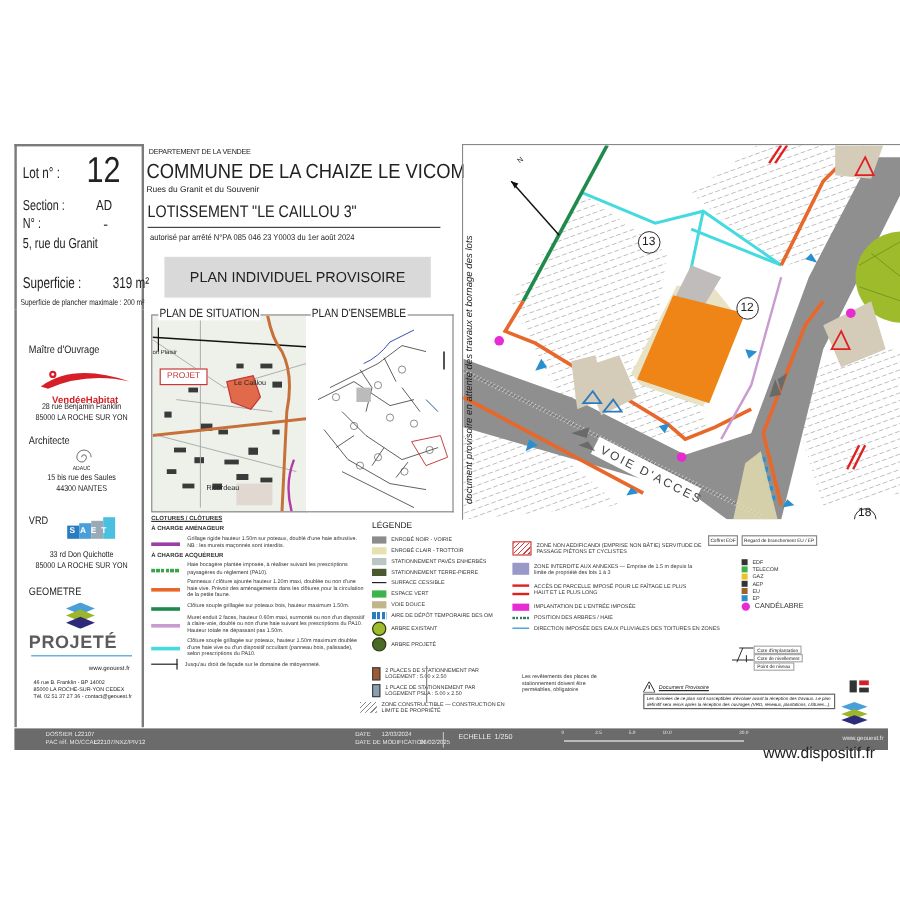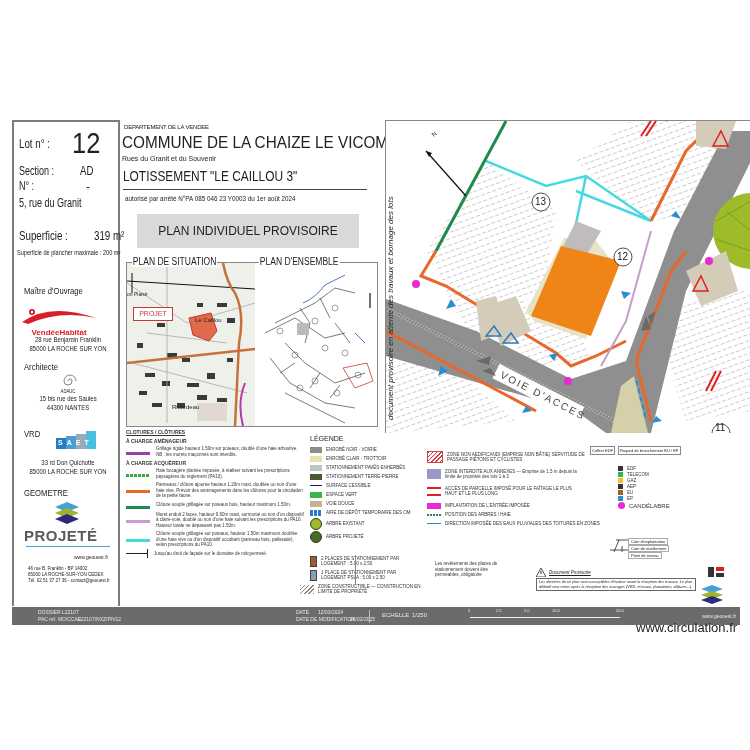--- a/index.html
+++ b/index.html
@@ -65,21 +65,21 @@
   <span class="abs n-val">-</span>
   <span class="abs addr">5, rue du Granit</span>
   <span class="abs sup-label">Superficie :</span>
   <span class="abs sup-val">319 m²</span>
   <span class="abs sup-plancher">Superficie de plancher maximale : 200 m²</span>
 </div>
 
 <div class="abs leftcol">
 
   <span class="abs lc-title" style="left:10px;top:28px;">Maître d'Ouvrage</span>
-  <div class="abs" style="left:6px;top:46px;width:78px;height:30px;">
+  <div class="abs" style="left:18px;top:46px;width:78px;height:30px;">
     <svg width="78" height="22" viewBox="0 0 78 22">
       <path d="M2 18 Q30 -2 76 14 Q40 6 8 20 Z" fill="#d61f26"></path>
       <circle cx="12" cy="8" r="3" fill="#d61f26"></circle>
       <circle cx="12" cy="8" r="1.2" fill="#fff"></circle>
     </svg>
     <div style="font-size:8px;font-weight:bold;color:#d61f26;text-align:center;margin-top:-2px;">VendéeHabitat</div>
   </div>
   <div class="abs lc-small" style="left:0;width:108px;top:78px;">28 rue Benjamin Franklin</div>
   <div class="abs lc-small" style="left:0;width:108px;top:87px;">85000 LA ROCHE SUR YON</div>
 
@@ -309,21 +309,21 @@
     <line x1="40" y1="30" x2="80" y2="75" stroke="#111" stroke-width="1.2"></line>
     <polygon points="40,30 46,32 43,36" fill="#111"></polygon>
 
     <circle cx="155" cy="81" r="9" fill="#fff" stroke="#222" stroke-width="0.8"></circle>
     <circle cx="237" cy="136" r="9" fill="#fff" stroke="#222" stroke-width="0.8"></circle>
     <circle cx="335" cy="312" r="9" fill="#fff" stroke="#222" stroke-width="0.8"></circle>
   </svg>
   <div class="abs" style="left:46px;top:10px;font-size:6px;transform:rotate(-40deg);">N</div>
   <div class="abs" style="left:149px;top:75px;font-size:10px;">13</div>
   <div class="abs" style="left:231px;top:130px;font-size:10px;">12</div>
-  <div class="abs" style="left:329px;top:301px;font-size:10px;">11</div>
+  <div class="abs" style="left:329px;top:301px;font-size:10px;">18</div>
 </div>
 <div class="abs vert-note">document provisoire en attente des travaux et bornage des lots</div>
 
 <div class="abs" style="left:126px;top:429px;width:178px;height:178px;">
   <div class="lg-head" style="text-decoration:underline;">CLOTURES / CLÔTURES</div>
   <div class="lg-head" style="margin-top:3px;">À CHARGE AMÉNAGEUR</div>
   <div style="display:flex;gap:6px;margin-top:2px;">
     <span class="sw" style="width:24px;height:3px;margin-top:6px;background:#9b3fa6;"></span>
     <span class="lg-text">Grillage rigide hauteur 1.50m sur poteaux, doublé d'une haie arbustive. NB : les murets maçonnés sont interdits.</span>
   </div>
@@ -529,13 +529,13 @@
   <span class="bb-t" style="left:400px;top:5px;font-size:6px;">1/250</span>
   <div class="abs" style="left:458px;top:10px;width:150px;height:1px;background:#eee;"></div>
   <span class="bb-t" style="left:456px;top:1px;font-size:4px;">0</span>
   <span class="bb-t" style="left:484px;top:1px;font-size:4px;">2.5</span>
   <span class="bb-t" style="left:512px;top:1px;font-size:4px;">5.0</span>
   <span class="bb-t" style="left:540px;top:1px;font-size:4px;">10.0</span>
   <span class="bb-t" style="left:604px;top:1px;font-size:4px;">20.0</span>
   <span class="bb-t" style="left:690px;top:6px;">www.geouest.fr</span>
 </div>
 
-<div class="abs watermark">www.circulation.fr</div>
+<div class="abs watermark">www.dispositif.fr</div>
 
 </body></html>

